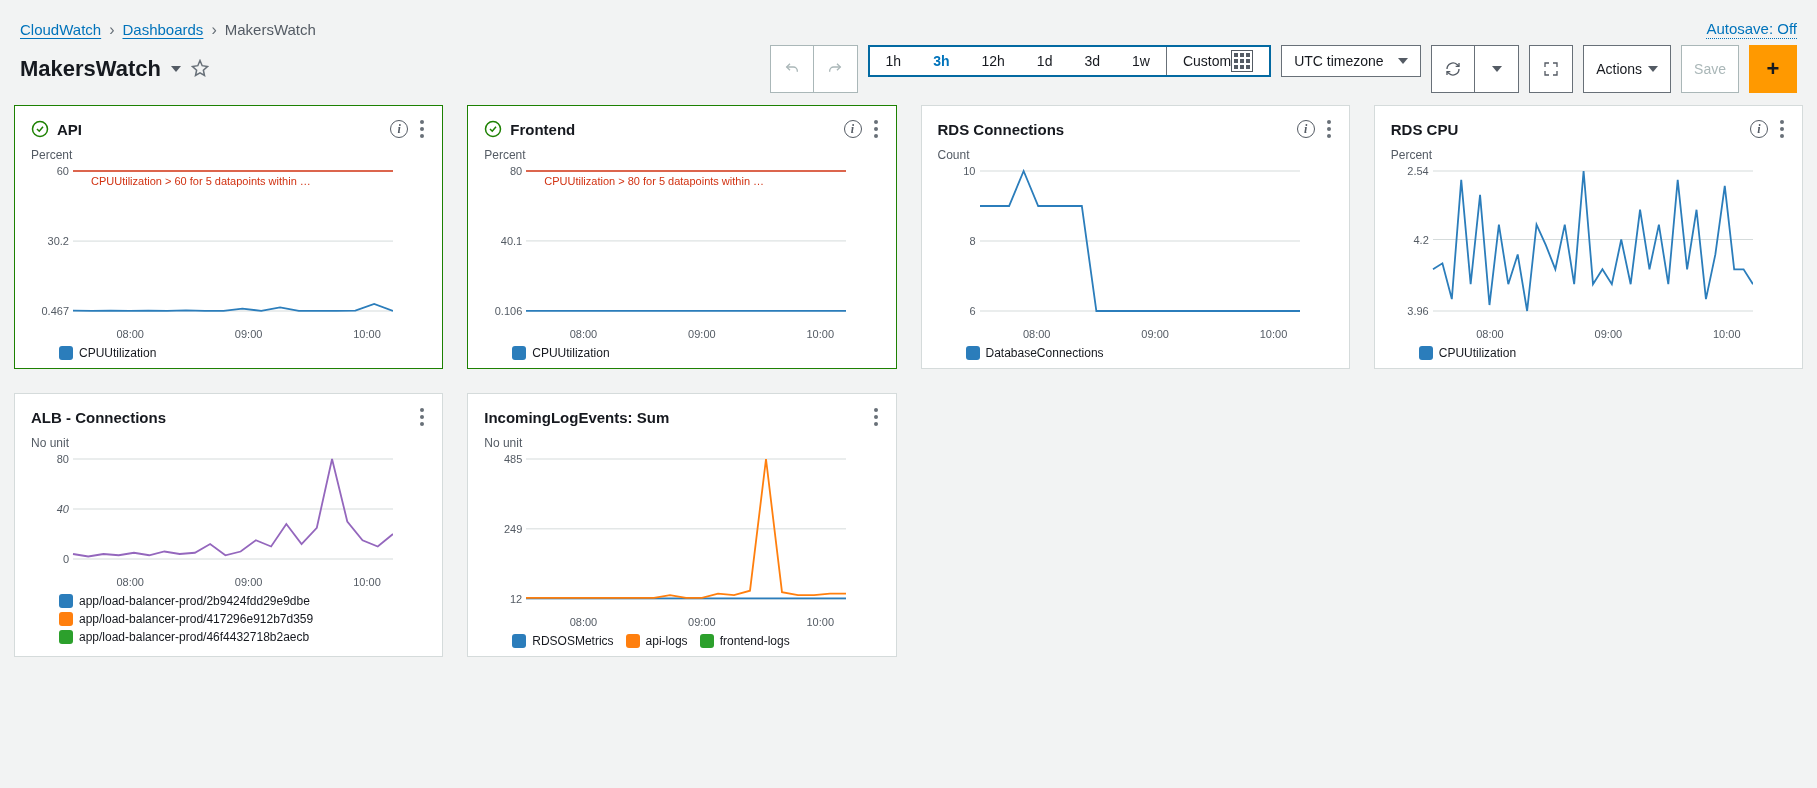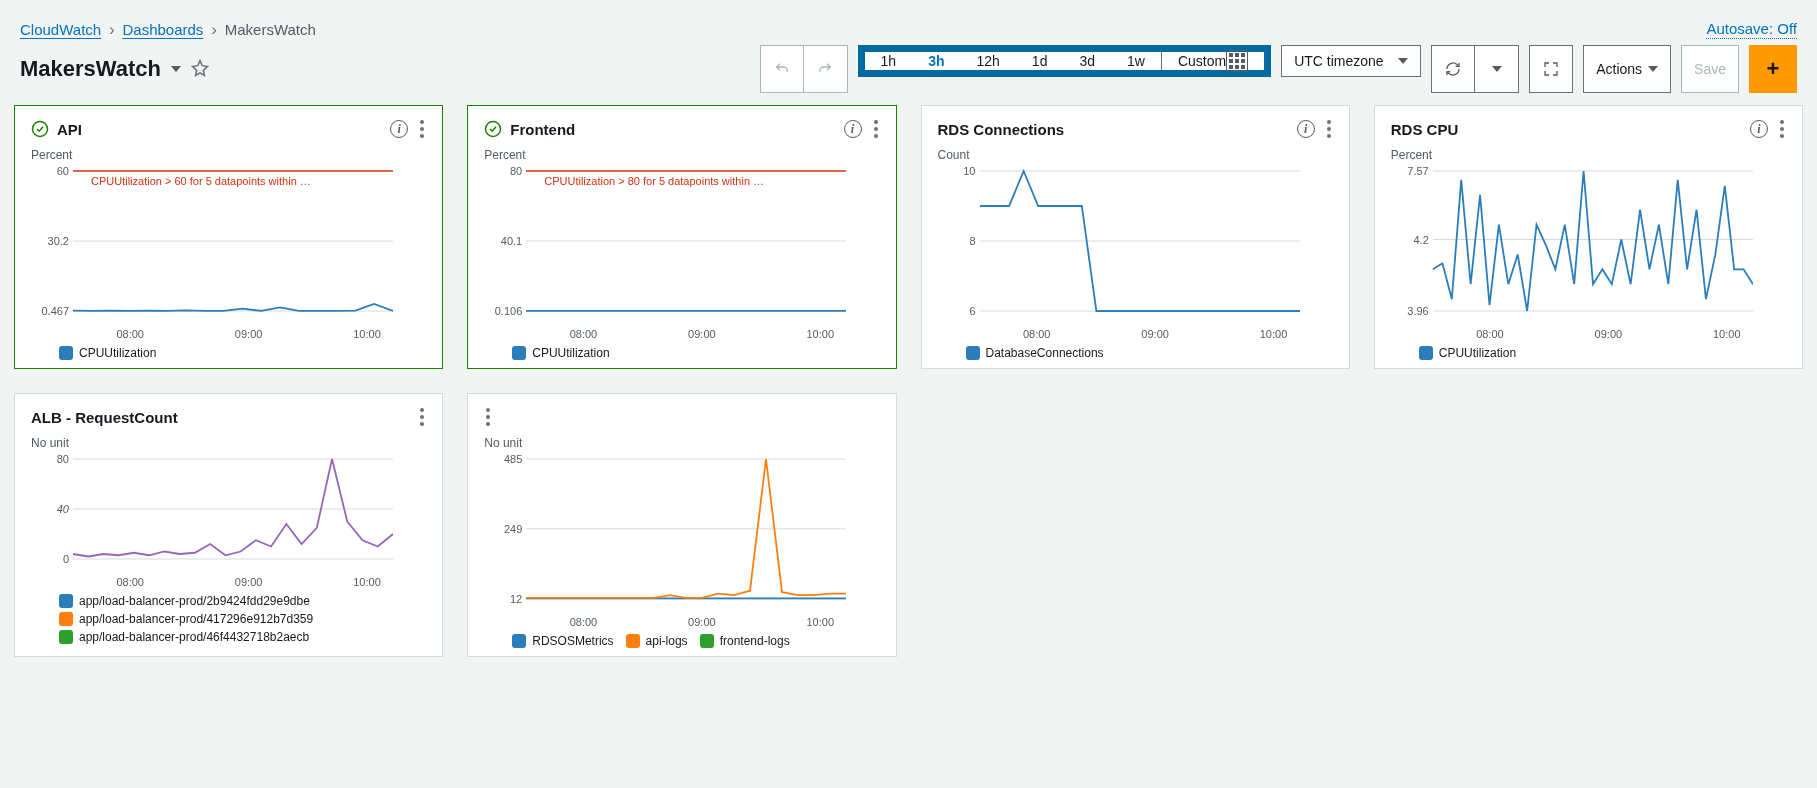--- a/index.html
+++ b/index.html
@@ -23,21 +23,21 @@
   .star-icon svg { width: 18px; height: 18px; }
 
   .toolbar { display: flex; align-items: stretch; gap: 10px; }
   .btn-group { display: flex; }
   .btn { height: 48px; min-width: 36px; padding: 0 12px; background: #fff; border: 1px solid #687078; color: #16191f; font-size: 14px; display: inline-flex; align-items: center; justify-content: center; cursor: pointer; gap: 6px; }
   .btn-group .btn + .btn { border-left: none; }
   .btn.icon { padding: 0; width: 44px; }
   .btn.disabled { color: #aab7b8; border-color: #aab7b8; cursor: default; }
   .btn.orange { background: #ff9900; border-color: #ff9900; color: #16191f; font-weight: 700; font-size: 22px; width: 48px; }
 
-  .range-group { display: flex; border: 7px solid #0369a1; background: #fff; height: 32px; }
+  .range-group { display: flex; border: 2px solid #0369a1; background: #fff; height: 32px; }
   .range-item { padding: 0 16px; display: flex; align-items: center; cursor: pointer; font-weight: 500; color: #16191f; font-size: 14px; }
   .range-item.active { color: #0073bb; font-weight: 700; }
   .range-item.custom { border-left: 1px solid #687078; gap: 0; }
   .tiny-grid { display: grid; grid-template-columns: repeat(3, 4px); grid-template-rows: repeat(3, 4px); gap: 2px; border: 1px solid #545b64; padding: 2px; }
   .tiny-grid span { background: #545b64; width: 4px; height: 4px; }
 
   .select-tz { display: flex; align-items: center; justify-content: space-between; border: 1px solid #687078; background: #fff; height: 32px; padding: 0 12px; width: 140px; cursor: pointer; }
 
   
   .widgets { display: grid; grid-template-columns: repeat(4, 1fr); gap: 24px; padding: 0 14px 14px 14px; }
@@ -301,21 +301,21 @@
           <span class="info-icon">i</span>
           <span class="dots">
             <span></span>
             <span></span>
             <span></span>
           </span>
         </div>
       </div>
       <div class="unit-label">Percent</div>
       <div class="chart-area">
-        <div class="y-tick" style="top: 5px;">7.57</div>
+        <div class="y-tick" style="top: 5px;">2.54</div>
         <div class="y-tick" style="top: 73.5106px;">4.2</div>
         <div class="y-tick" style="top: 145px;">3.96</div>
         <svg width="362" height="160">
           <line x1="42" x2="362" y1="5" y2="5" stroke="#d5dbdb" stroke-width="1"></line>
           <line x1="42" x2="362" y1="73.51063829787223" y2="73.51063829787223" stroke="#d5dbdb" stroke-width="1"></line>
           <line x1="42" x2="362" y1="145" y2="145" stroke="#d5dbdb" stroke-width="1"></line>
         </svg>
         <svg width="362" height="160">
           <path d="M42,103.2978723404256 L51.411764705882355,97.34042553191483 L60.82352941176471,133.0851063829787 L70.23529411764706,13.936170212765768 L79.64705882352942,118.19148936170215 L89.05882352941177,28.829787234042588 L98.47058823529412,139.04255319148936 L107.88235294117646,58.61702127659568 L117.29411764705883,118.19148936170215 L126.70588235294117,88.40425531914879 L136.11764705882354,145 L145.52941176470588,58.61702127659568 L154.94117647058823,79.46808510638301 L164.35294117647058,103.2978723404256 L173.76470588235293,58.61702127659568 L183.1764705882353,118.19148936170215 L192.58823529411765,5 L202,118.19148936170215 L211.41176470588235,103.2978723404256 L220.8235294117647,118.19148936170215 L230.23529411764707,73.51063829787223 L239.64705882352942,118.19148936170215 L249.05882352941177,43.723404255319146 L258.47058823529414,103.2978723404256 L267.88235294117646,58.61702127659568 L277.29411764705884,118.19148936170215 L286.70588235294116,13.936170212765768 L296.11764705882354,103.2978723404256 L305.52941176470586,43.723404255319146 L314.94117647058823,133.0851063829787 L324.3529411764706,88.40425531914879 L333.7647058823529,19.893617021276555 L343.1764705882353,103.2978723404256 L352.5882352941176,103.2978723404256 L362,118.19148936170215 " fill="none" stroke="#2b7dbb" stroke-width="1.8"></path>
         </svg>
@@ -327,21 +327,21 @@
       </div>
       <div class="legend">
         <div class="legend-item">
           <span class="swatch" style="background: rgb(43, 125, 187);"></span>
           <span>CPUUtilization</span>
         </div>
       </div>
     </div>
     <div class="widget tall">
       <div class="widget-header">
-        <div class="widget-title">ALB - RequestCount</div>
+        <div class="widget-title">ALB - Connections</div>
         <div class="widget-icons">
           <span class="dots">
             <span></span>
             <span></span>
             <span></span>
           </span>
         </div>
       </div>
       <div class="unit-label">No unit</div>
       <div class="chart-area">
@@ -372,20 +372,21 @@
           <span>app/load-balancer-prod/417296e912b7d359</span>
         </div>
         <div class="legend-item">
           <span class="swatch" style="background: rgb(44, 160, 44);"></span>
           <span>app/load-balancer-prod/46f4432718b2aecb</span>
         </div>
       </div>
     </div>
     <div class="widget">
       <div class="widget-header">
+        <div class="widget-title">IncomingLogEvents: Sum</div>
         <div class="widget-icons">
           <span class="dots">
             <span></span>
             <span></span>
             <span></span>
           </span>
         </div>
       </div>
       <div class="unit-label">No unit</div>
       <div class="chart-area">

